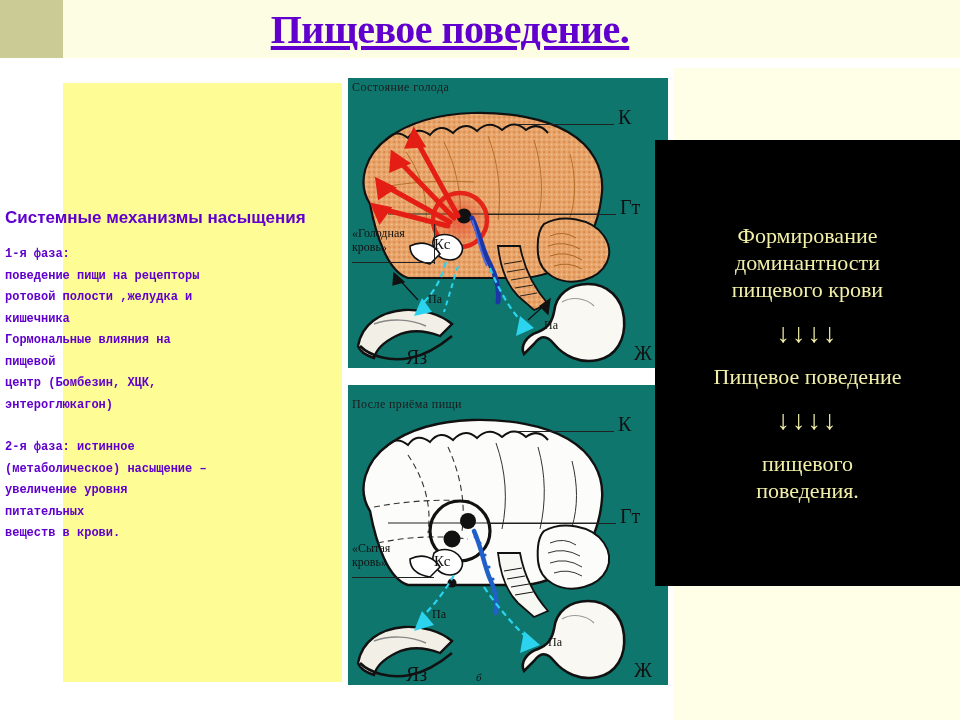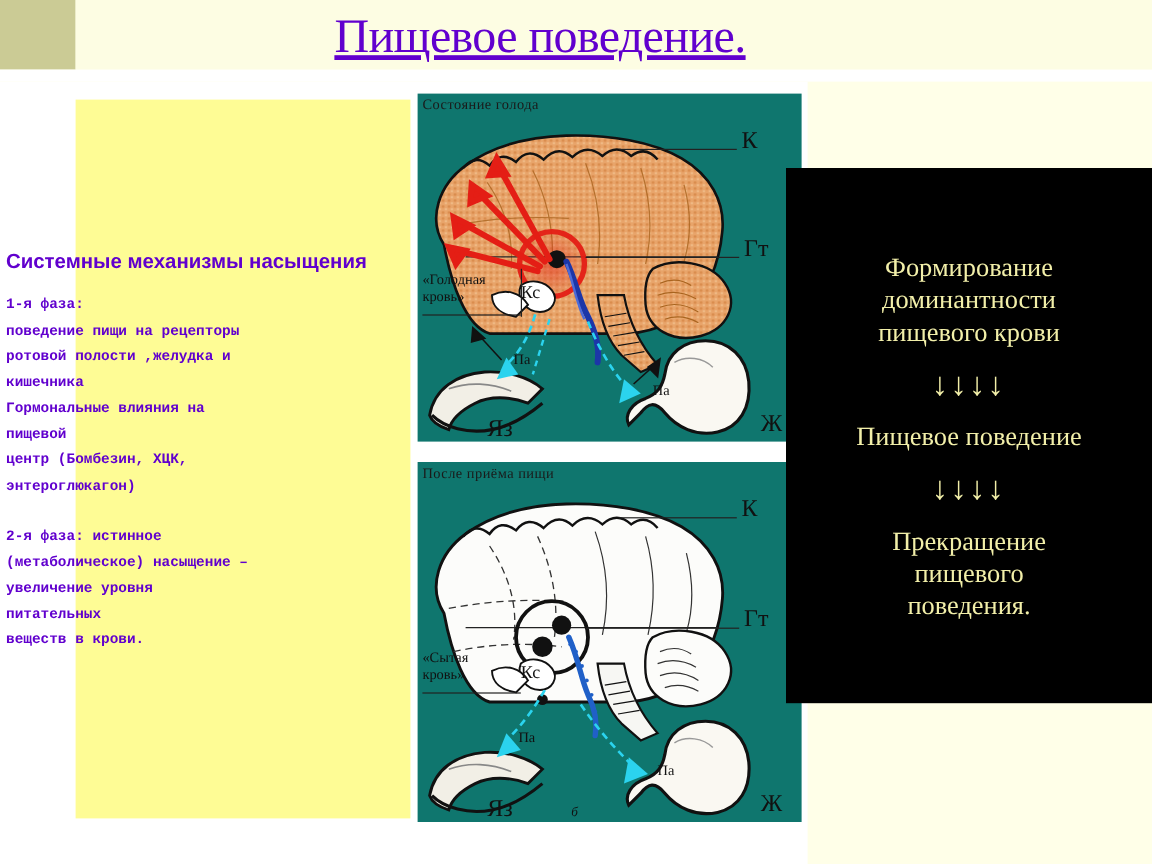--- a/index.html
+++ b/index.html
@@ -14,21 +14,21 @@
   
   .deco-khaki{position:absolute;left:0;top:0;width:63px;height:58px;background:#CBCB95;}
   .deco-cream{position:absolute;left:63px;top:0;width:897px;height:58px;background:#FDFDE3;}
   .deco-white-strip{position:absolute;left:0;top:58px;width:960px;height:10px;background:#FFFFFF;}
 
   
   .title-wrap{position:absolute;left:0;top:8px;width:900px;text-align:center;z-index:6;}
   .title{
     display:inline-block;
     font-family:"Liberation Serif", serif;
-    font-weight:normal;
+    font-weight:bold;
     font-size:40px;
     line-height:44px;
     color:#6100CE;
     text-decoration:underline;
     text-underline-offset:3px;
     letter-spacing:-0.5px;
     white-space:nowrap;
   }
 
   
@@ -229,21 +229,21 @@
           <polygon points="202,41 192,48 200,56"></polygon>
       </g>
     </svg>
     <div class="dg-label lab-sm" style="left:80px;top:214px;">Па</div>
     <div class="dg-label lab-sm" style="left:196px;top:240px;">Па</div>
     <div class="dg-label lab-big" style="left:58px;top:268px;">Яз</div>
     <div class="dg-label lab-big" style="left:286px;top:264px;">Ж</div>
   </div>
 
   <div class="diagram diagram-bottom">
-    <div class="dg-caption" style="left:4px;top:2px;">После приёма пищи</div>
+    <div class="dg-caption" style="left:4px;top:12px;">После приёма пищи</div>
 
     <svg class="brain" style="left:0px;top:18px;" width="320" height="220" viewBox="0 0 320 220">
       <path d="M22 108 C8 86 18 58 40 42 C62 26 92 18 124 17 C160 16 196 22 220 36
                C244 50 256 72 254 96 C252 120 244 140 232 155 C220 170 200 180 176 182
                L60 182 C40 176 28 140 22 108 Z" fill="#FCFCFA" stroke="#111" stroke-width="2.4" stroke-linejoin="round"></path>
       <path d="M38 44 q10 -12 22 -2 q9 -13 22 -3 q10 -13 23 -2 q12 -13 24 -2 q12 -12 25 -1 q12 -11 24 0 q12 -9 22 3" fill="none" stroke="#111" stroke-width="2"></path>
       <g stroke="#333" stroke-width="1.1" fill="none" stroke-dasharray="6 4">
         <path d="M60 52 C76 76 84 102 80 130"></path>
         <path d="M100 44 C112 70 118 100 114 128"></path>
         <path d="M26 104 C58 98 90 96 124 98"></path>
@@ -322,18 +322,17 @@
     <div class="dg-label lab-big" style="left:286px;top:274px;">Ж</div>
   </div>
 
   <div class="black-panel">
     <p class="bp-line big">Формирование</p>
     <p class="bp-line big">доминантности</p>
     <p class="bp-line big">пищевого крови</p>
     <div class="bp-arrows">↓↓↓↓</div>
     <p class="bp-line big">Пищевое поведение</p>
     <div class="bp-arrows">↓↓↓↓</div>
-    <p class="bp-line big">Прекращение</p>
     <p class="bp-line big">пищевого</p>
     <p class="bp-line big">поведения.</p>
   </div>
 
 </div>
 
 </body></html>

